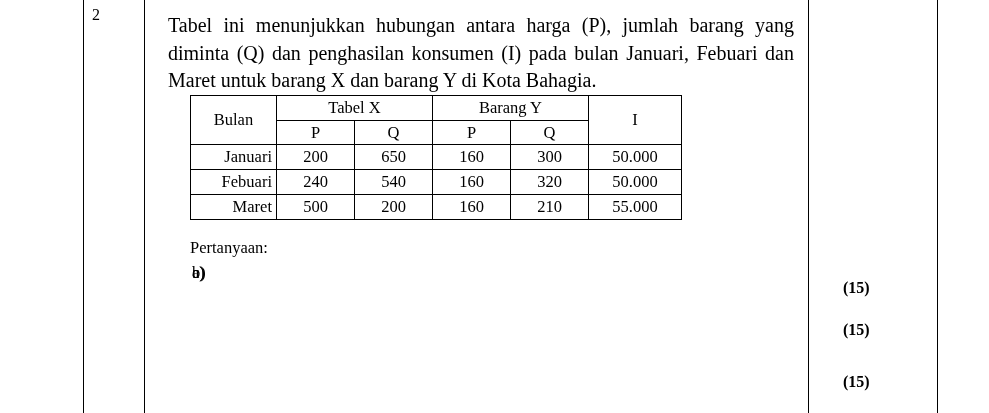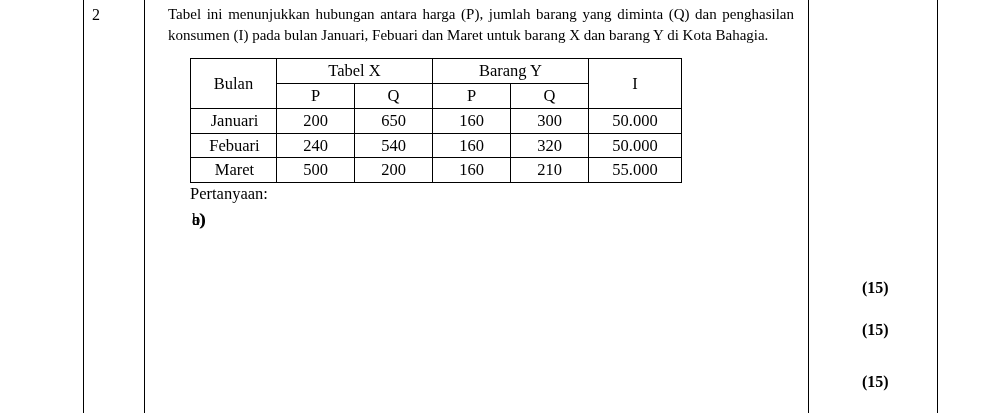--- a/index.html
+++ b/index.html
@@ -42,57 +42,57 @@
   }
 
   .content {
     position: absolute;
     left: 168px;
     top: 4px;
     width: 626px;
   }
 
   .intro {
-    font-size: 15px;
+    font-size: 20px;
     line-height: 1.38;
     text-align: justify;
     text-justify: inter-word;
-    margin: 0 0 0 0;
+    margin: 8px 0 0 0;
   }
 
   
   .data-table-wrap {
-    margin-top: 13px;
     padding-left: 22px;
   }
   table.data {
     border-collapse: collapse;
     font-size: 16.5px;
     table-layout: fixed;
   }
   table.data th,
   table.data td {
     border: 1px solid #000000;
     padding: 1px 4px;
     text-align: center;
     font-weight: normal;
     line-height: 1.32;
     height: 22px;
     box-sizing: border-box;
   }
   table.data td.label {
-    text-align: center;
+    text-align: right;
     padding-left: 6px;
   }
   .col-bulan { width: 86px; }
   .col-pq    { width: 78px; }
   .col-i     { width: 93px; }
 
   
   .pertanyaan {
+    margin-top: 17px;
     padding-left: 22px;
     font-size: 16.5px;
     line-height: 1.38;
   }
   ol.qlist {
     list-style: none;
     margin: 3px 0 0 0;
     padding: 0;
   }
   ol.qlist li {
@@ -107,21 +107,20 @@
   ol.qlist li .marker {
     position: absolute;
     left: 2px;
     top: 0;
   }
   .marks {
     position: absolute;
     left: 843px;
     font-weight: bold;
     font-size: 16px;
-    margin-left: 19px;
   }
   .marks-a { top: 279px; }
   .marks-b { top: 321px; }
   .marks-c { top: 373px; }
 </style>
 </head>
 <body>
 
 <div class="page">
 

